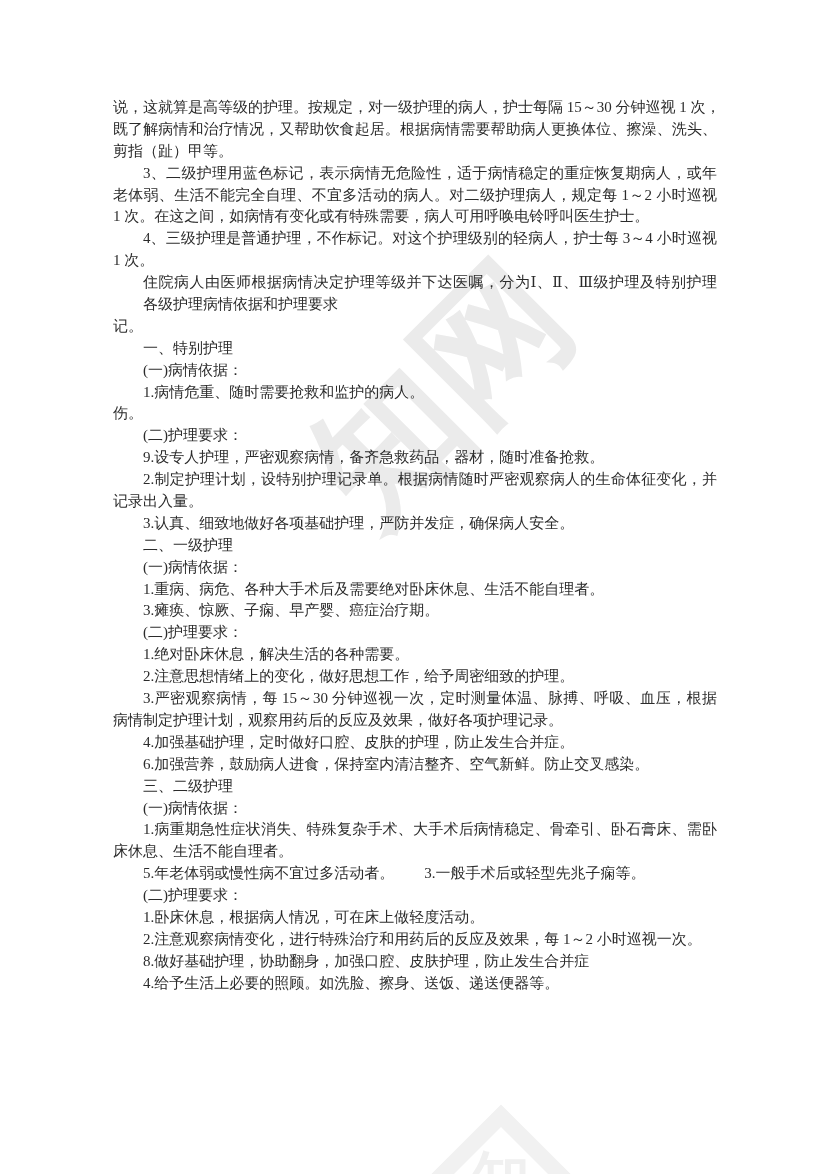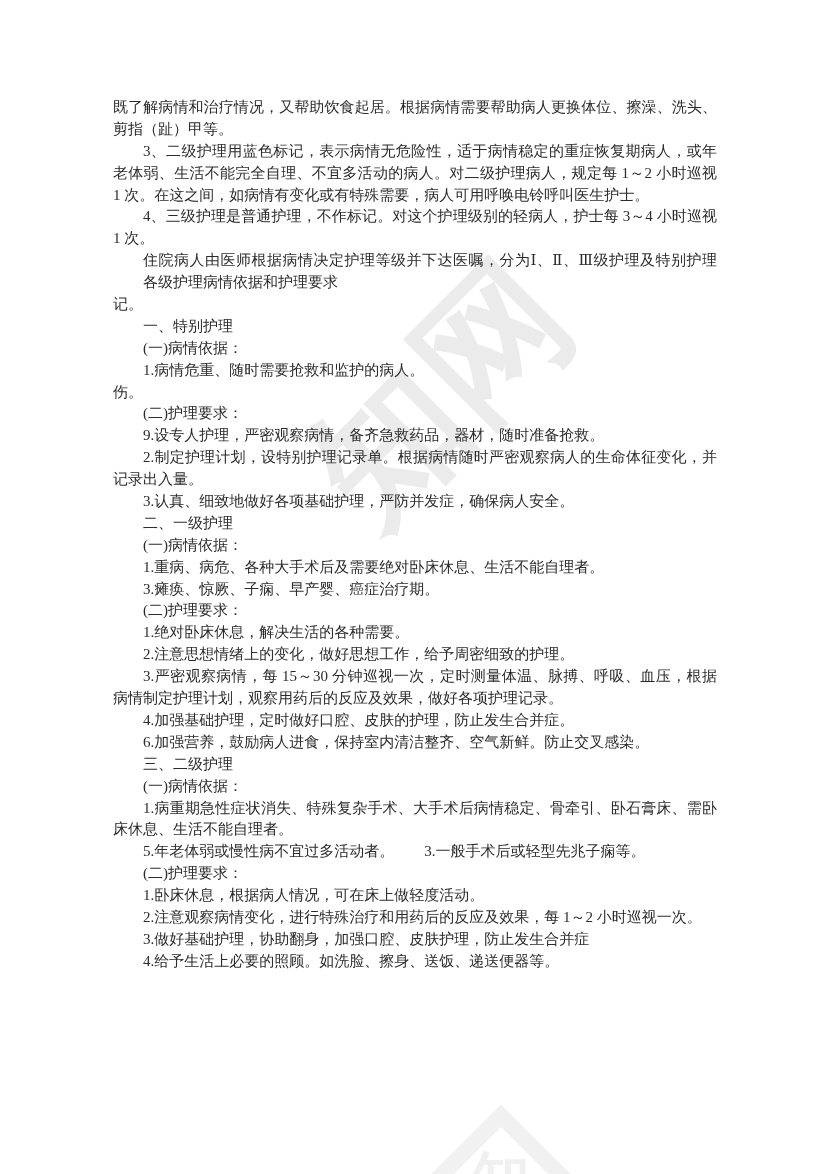--- a/index.html
+++ b/index.html
@@ -68,20 +68,21 @@
 <body>
 
 <div class="page">
   <div class="wm-diagonal">知网</div>
 
   <div class="wm-diamond">
     <div class="wm-diamond-glyph">知</div>
   </div>
 
   <div class="content">
+      <div class="line">说，这就算是高等级的护理。按规定，对一级护理的病人，护士每隔 15～30 分钟巡视 1 次，</div>
       <div class="line">既了解病情和治疗情况，又帮助饮食起居。根据病情需要帮助病人更换体位、擦澡、洗头、</div>
       <div class="line end">剪指（趾）甲等。</div>
       <div class="line indent">3、二级护理用蓝色标记，表示病情无危险性，适于病情稳定的重症恢复期病人，或年</div>
       <div class="line">老体弱、生活不能完全自理、不宜多活动的病人。对二级护理病人，规定每 1～2 小时巡视</div>
       <div class="line end">1 次。在这之间，如病情有变化或有特殊需要，病人可用呼唤电铃呼叫医生护士。</div>
       <div class="line indent">4、三级护理是普通护理，不作标记。对这个护理级别的轻病人，护士每 3～4 小时巡视</div>
       <div class="line end">1 次。</div>
       <div class="line indent">住院病人由医师根据病情决定护理等级并下达医嘱，分为Ⅰ、Ⅱ、Ⅲ级护理及特别护理</div>
       <div class="line indent end">各级护理病情依据和护理要求</div>
       <div class="line end">记。</div>
@@ -106,16 +107,16 @@
       <div class="line indent end">4.加强基础护理，定时做好口腔、皮肤的护理，防止发生合并症。</div>
       <div class="line indent end">6.加强营养，鼓励病人进食，保持室内清洁整齐、空气新鲜。防止交叉感染。</div>
       <div class="line indent end">三、二级护理</div>
       <div class="line indent end">(一)病情依据：</div>
       <div class="line indent">1.病重期急性症状消失、特殊复杂手术、大手术后病情稳定、骨牵引、卧石膏床、需卧</div>
       <div class="line end">床休息、生活不能自理者。</div>
       <div class="line indent end">5.年老体弱或慢性病不宜过多活动者。　　3.一般手术后或轻型先兆子痫等。</div>
       <div class="line indent end">(二)护理要求：</div>
       <div class="line indent end">1.卧床休息，根据病人情况，可在床上做轻度活动。</div>
       <div class="line indent end">2.注意观察病情变化，进行特殊治疗和用药后的反应及效果，每 1～2 小时巡视一次。</div>
-      <div class="line indent end">3.做好基础护理，协助翻身，加强口腔、皮肤护理，防止发生合并症</div>
+      <div class="line indent end">8.做好基础护理，协助翻身，加强口腔、皮肤护理，防止发生合并症</div>
       <div class="line indent end">4.给予生活上必要的照顾。如洗脸、擦身、送饭、递送便器等。</div>
     </div>
 </div>
 
 </body></html>

